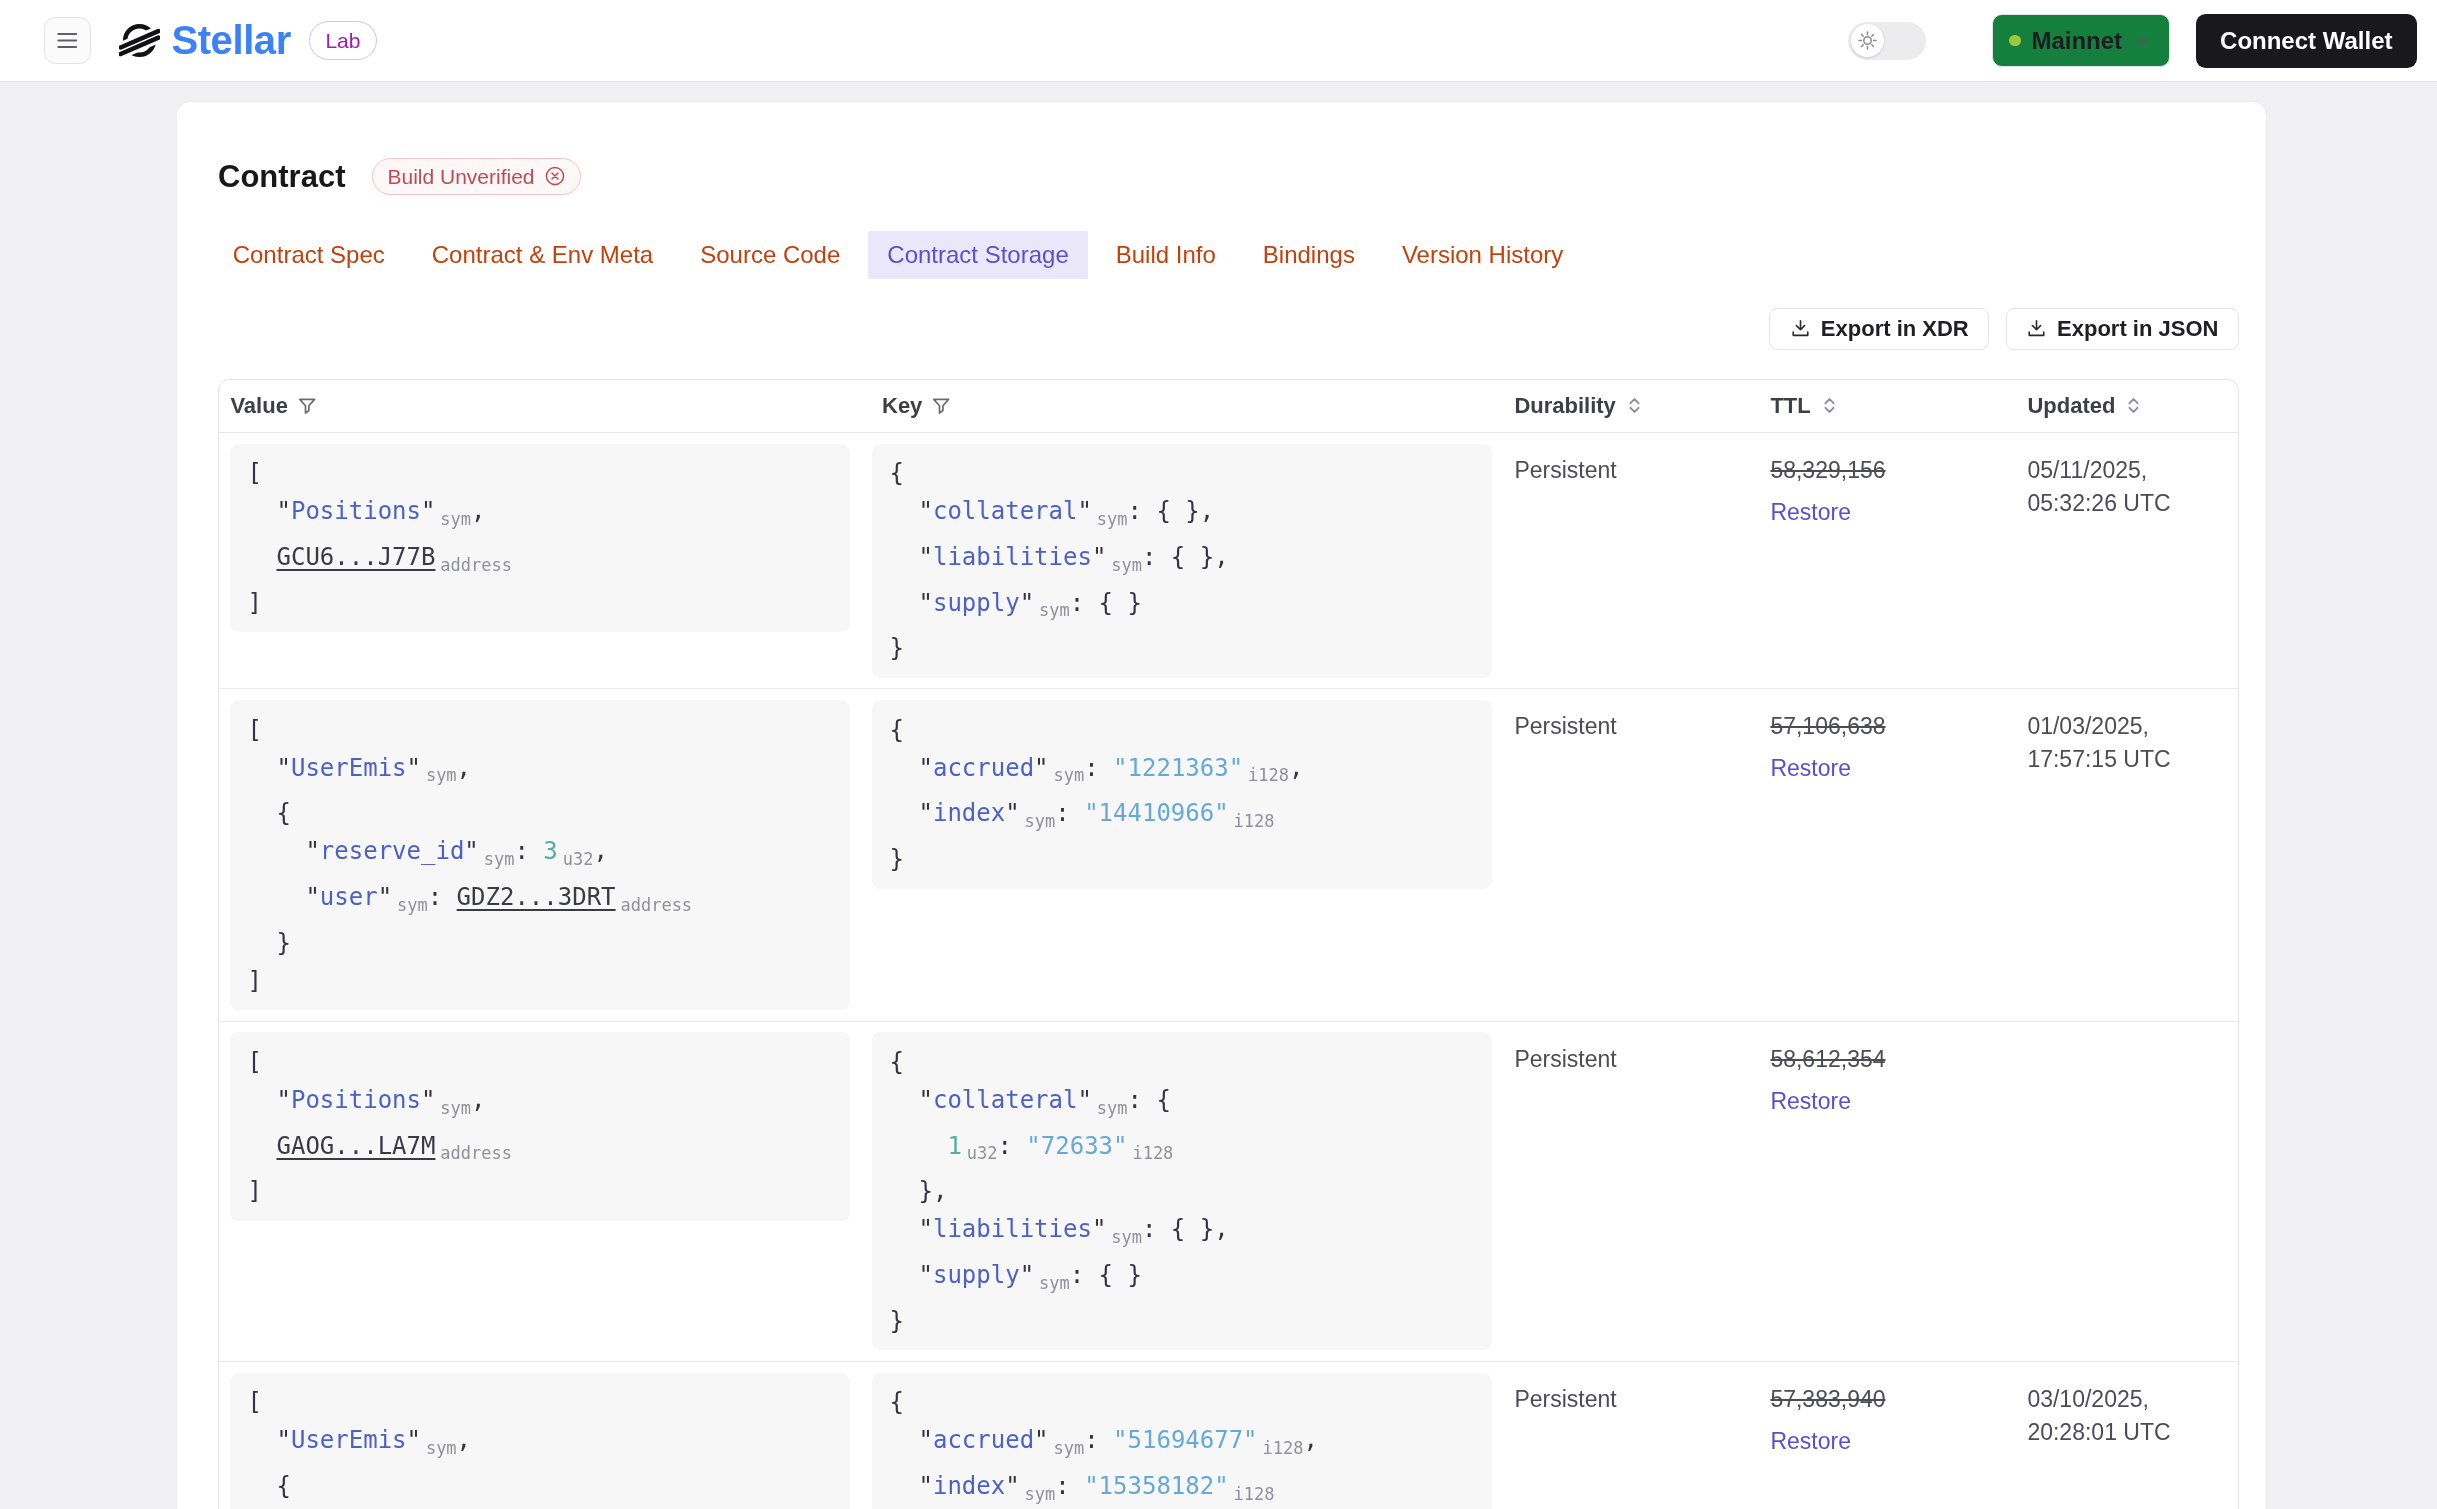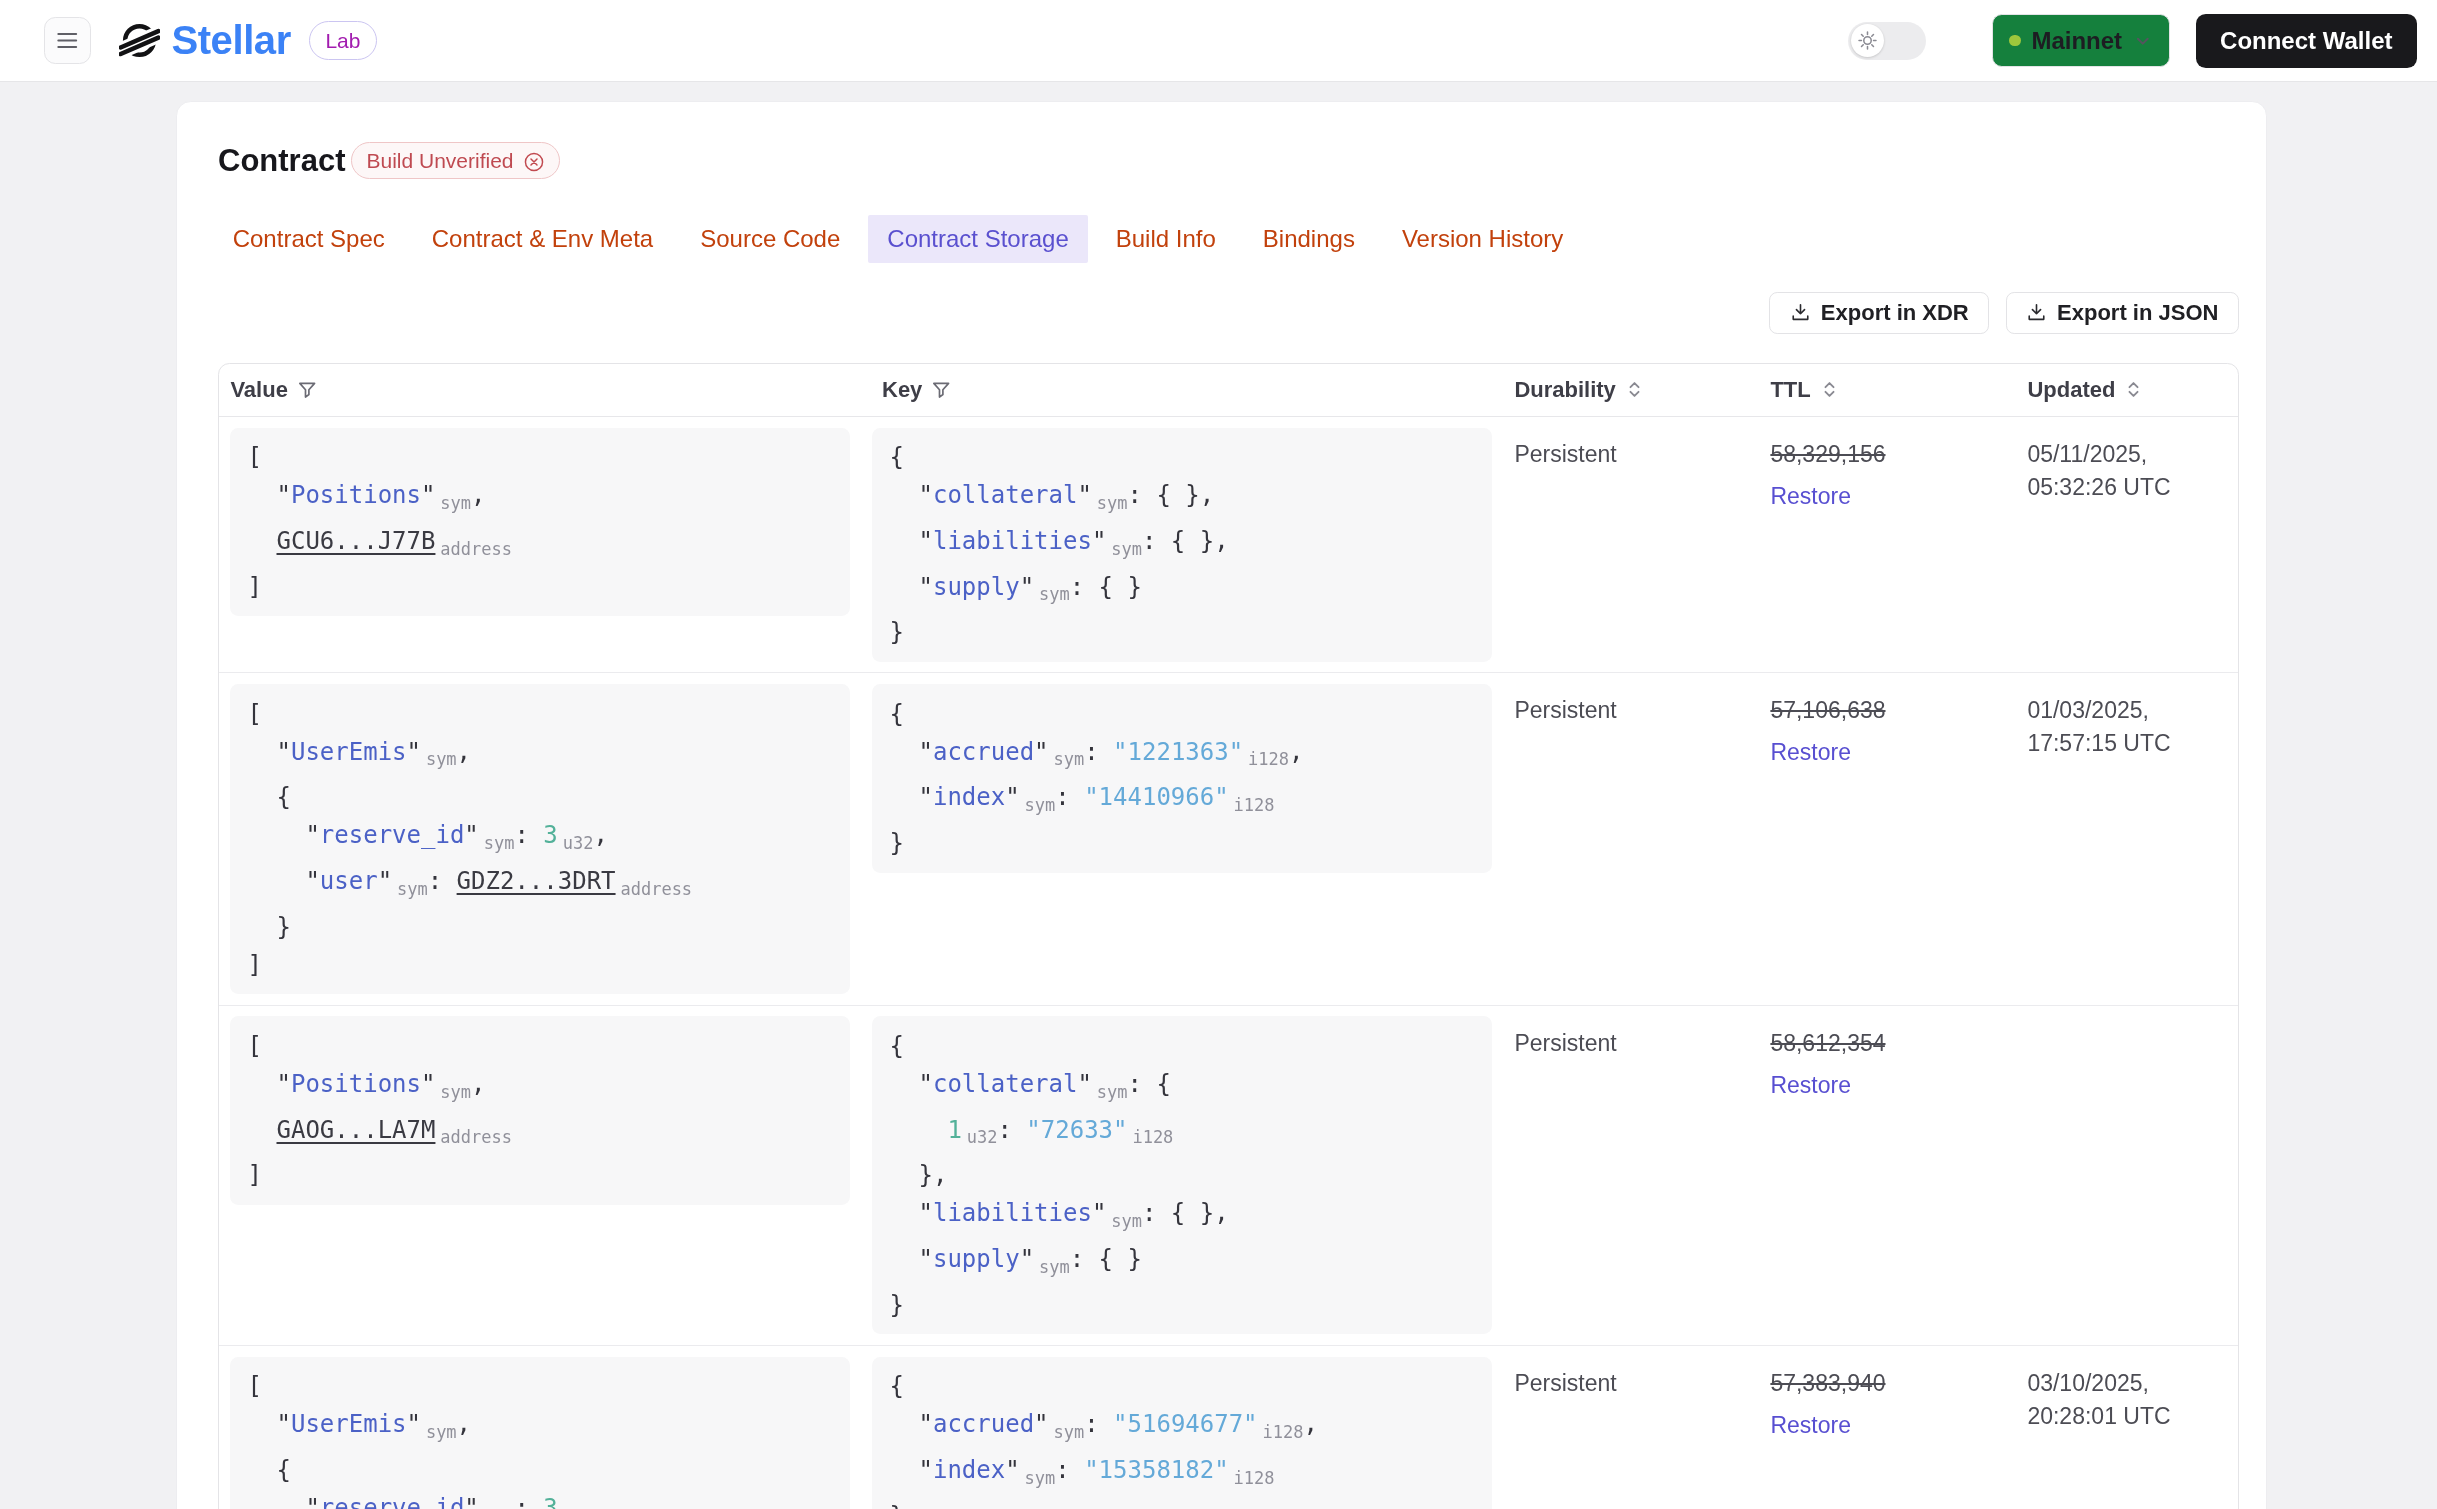--- a/index.html
+++ b/index.html
@@ -41,24 +41,24 @@
     height:54px;border:none;border-radius:9.8px;background:#19191c;color:#fff;
     font-size:24px;font-weight:700;padding:0 24.5px;cursor:pointer;font-family:inherit;
   }
   
   .page{padding-top:19px;}
   .card{
     margin-left:176px;width:2091px;box-sizing:border-box;
     background:#fff;border:0.8px solid #ededf0;border-radius:14.7px;
     padding:0 27px 49px 41px;min-height:1503px;
   }
-  .card-head{margin-top:0;padding-top:40px;display:flex;align-items:center;gap:6px;}
+  .card-head{margin-top:0;padding-top:56px;display:flex;align-items:center;gap:27px;}
   .card-title{font-size:31px;font-weight:700;color:#17171c;margin:0;}
   .build-badge{
-    display:flex;align-items:flex-end;gap:9px;border:1.2px solid #efc6c7;background:#fdf7f7;
+    display:flex;align-items:flex-start;gap:9px;border:1.2px solid #efc6c7;background:#fdf7f7;
     color:#bf4a51;border-radius:816px;padding:5.7px 14px;font-size:21px;
   }
   
   .tabs{margin-top:36px;margin-left:14.7px;display:flex;align-items:center;gap:47px;}
   .tab{
     font-size:24px;color:#c2410c;background:none;border:none;padding:9.8px 0;cursor:pointer;
     font-family:inherit;white-space:nowrap;
   }
   .tab.active{background:#ebe7fa;color:#5a50cf;padding:9.8px 19.6px;border-radius:2px;margin:0 -19.6px;}
   

